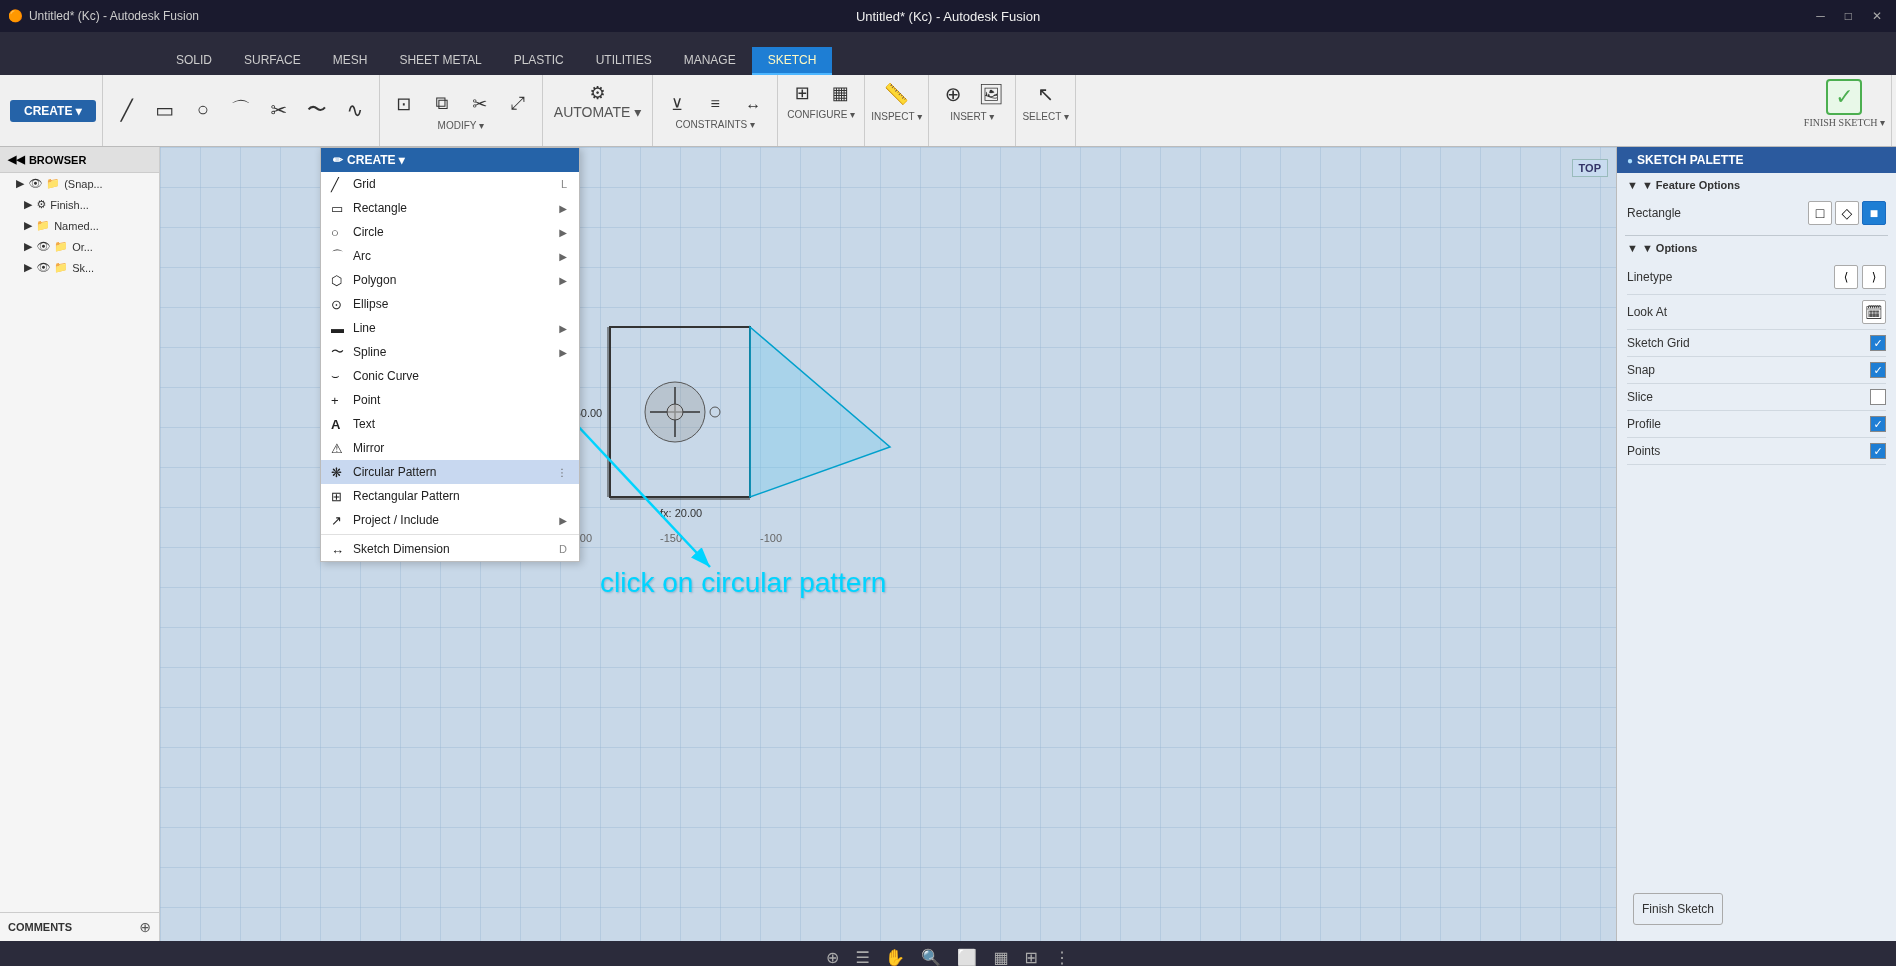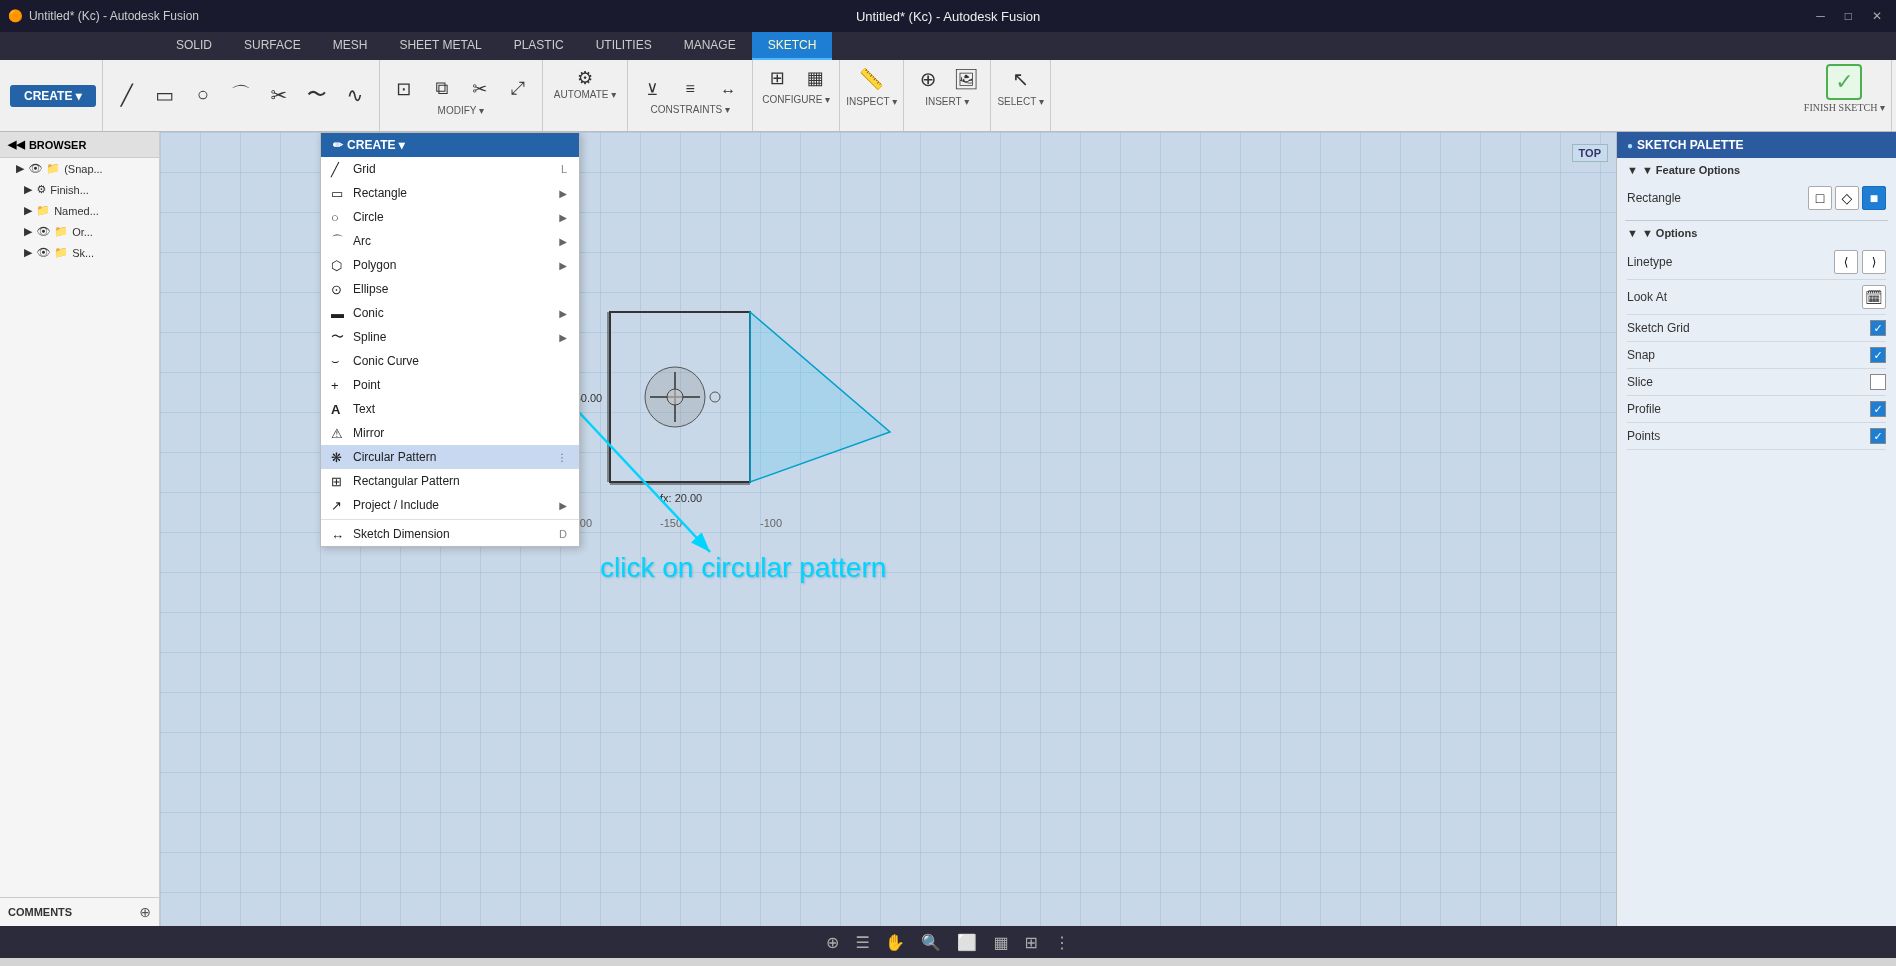--- a/index.html
+++ b/index.html
@@ -19,21 +19,21 @@
     .title-bar-left { display: flex; align-items: center; gap: 6px; }
     .title-bar-center { position: absolute; left: 50%; transform: translateX(-50%); color: #eee; font-size: 13px; }
     .title-bar-right { display: flex; align-items: center; gap: 8px; }
 
     
     .ribbon-tabs {
       background: #2b2b3b;
       display: flex;
       align-items: flex-end;
       padding: 0 160px;
-      height: 28px;
+      height: 43px;
     }
     .ribbon-tab {
       padding: 6px 16px;
       font-size: 12px;
       color: #ccc;
       cursor: pointer;
       border-bottom: 2px solid transparent;
       text-transform: uppercase;
       font-weight: 500;
     }
@@ -381,21 +381,21 @@
       </div>
       <div class="ribbon-group-label">
         <span>MODIFY ▾</span>
       </div>
     </div>
   </div>
 
   <div class="ribbon-group">
     <div class="ribbon-icon-btn">
       <span style="font-size:18px;">⚙</span>
-      <span style="font-size:10px;color:#555;">AUTOMATE ▾</span>
+      <span style="font-size:14px;color:#555;">AUTOMATE ▾</span>
     </div>
   </div>
 
   <div class="ribbon-group" style="flex-direction:row;gap:2px;">
     <div style="display:flex;flex-direction:column;align-items:center;">
       <div style="display:flex;gap:2px;">
         <div class="ribbon-icon-btn">
             <span style="font-size:16px;">⊻</span>
           </div>
         <div class="ribbon-icon-btn">
@@ -589,21 +589,21 @@
         <span class="item-icon">⬡</span>
         <span>Polygon</span>
         <span class="arrow">▶</span>
       </div>
       <div class="dropdown-item">
         <span class="item-icon">⊙</span>
         <span>Ellipse</span>
       </div>
       <div class="dropdown-item">
         <span class="item-icon">▬</span>
-        <span>Conic</span>
+        <span>Line</span>
         <span class="arrow">▶</span>
       </div>
       <div class="dropdown-item">
         <span class="item-icon">〜</span>
         <span>Spline</span>
         <span class="arrow">▶</span>
       </div>
       <div class="dropdown-item">
         <span class="item-icon">⌣</span>
         <span>Conic Curve</span>
@@ -704,20 +704,23 @@
         <span class="palette-row-label">Profile</span>
         <div class="checkbox-custom">✓</div>
       </div>
 
       <div class="checkbox-row">
         <span class="palette-row-label">Points</span>
         <div class="checkbox-custom">✓</div>
       </div>
     </div>
 
+    <div style="margin-top:auto;padding:8px;">
+      <button class="finish-btn">Finish Sketch</button>
+    </div>
   </div>
 
 </div>
 
 <div class="status-bar">
   <span class="status-icon">⊕</span>
   <span class="status-icon">☰</span>
   <span class="status-icon">✋</span>
   <span class="status-icon">🔍</span>
   <span class="status-icon">⬜</span>

